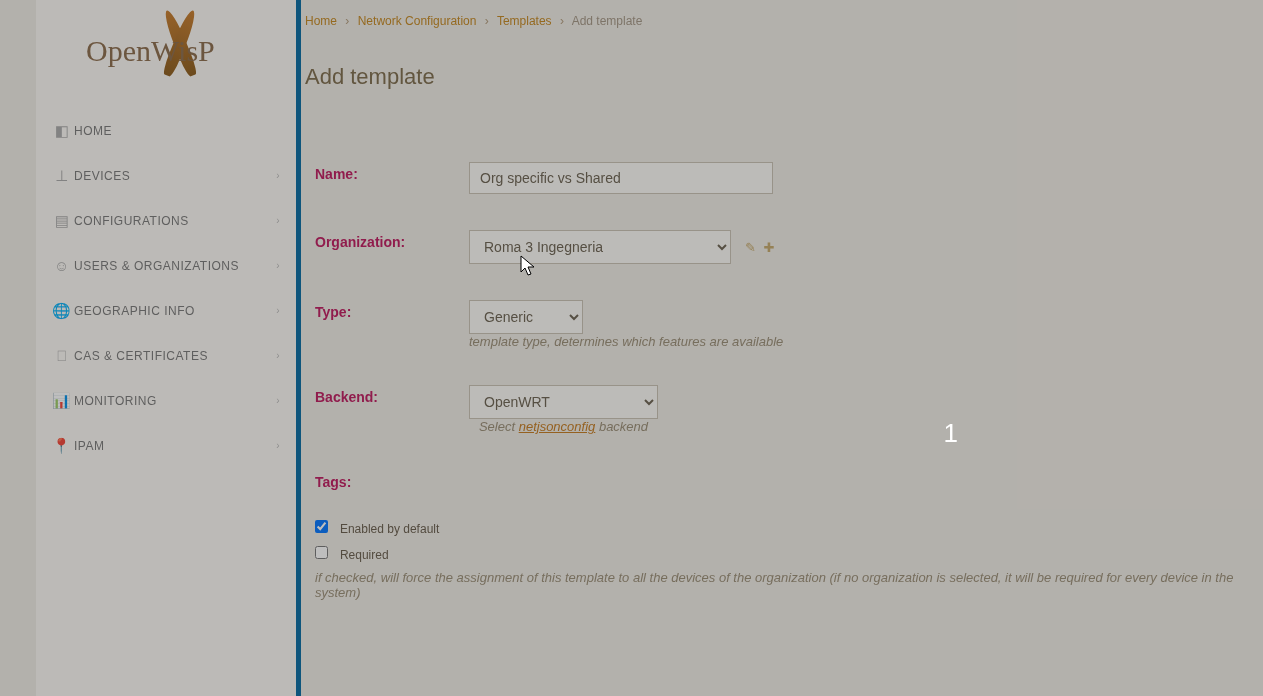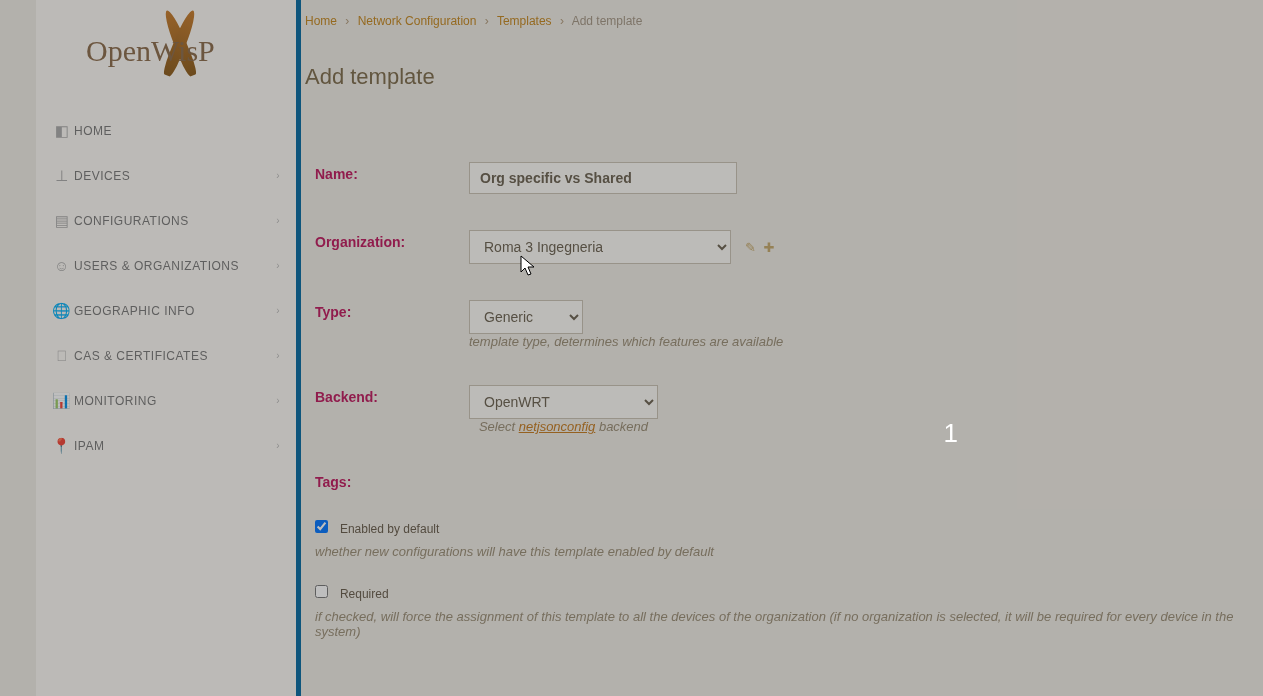--- a/index.html
+++ b/index.html
@@ -115,21 +115,21 @@
   font-weight: bold;
   padding-top: 4px;
 }
 input[type=text], select {
   background: #fdfbf6;
   border: 1px solid #c9c2b4;
   padding: 7px 10px;
   font-size: 14px;
   color: #6a6150;
 }
-.name-input { width: 268px; font-weight: bold; }
+.name-input { width: 304px; }
 .org-select { width: 262px; }
 .type-select { width: 114px; }
 .backend-select { width: 189px; }
 .tags-input { width: 234px; }
 .side-icons { margin-left: 10px; color: #c4a86a; font-size: 13px; }
 .help {
   font-size: 13px;
   color: #998d75;
   font-style: italic;
   text-align: center;
@@ -270,21 +270,20 @@
   </div>
 
   <div class="form-row">
     <label class="fl">Tags:</label>
   </div>
 
   <div class="check-row">
     <input type="checkbox" checked="" style="">
     <span class="chk-label">Enabled by default</span>
   </div>
-  <div class="chk-help">whether new configurations will have this template enabled by default</div>
 
   <div class="check-row">
     <input type="checkbox" style="">
     <span class="chk-label">Required</span>
   </div>
   <div class="chk-help">if checked, will force the assignment of this template to all the devices of the organization (if no organization is selected, it will be required for every device in the system)</div>
 </div>
 
 <div class="overlay"></div>
 

